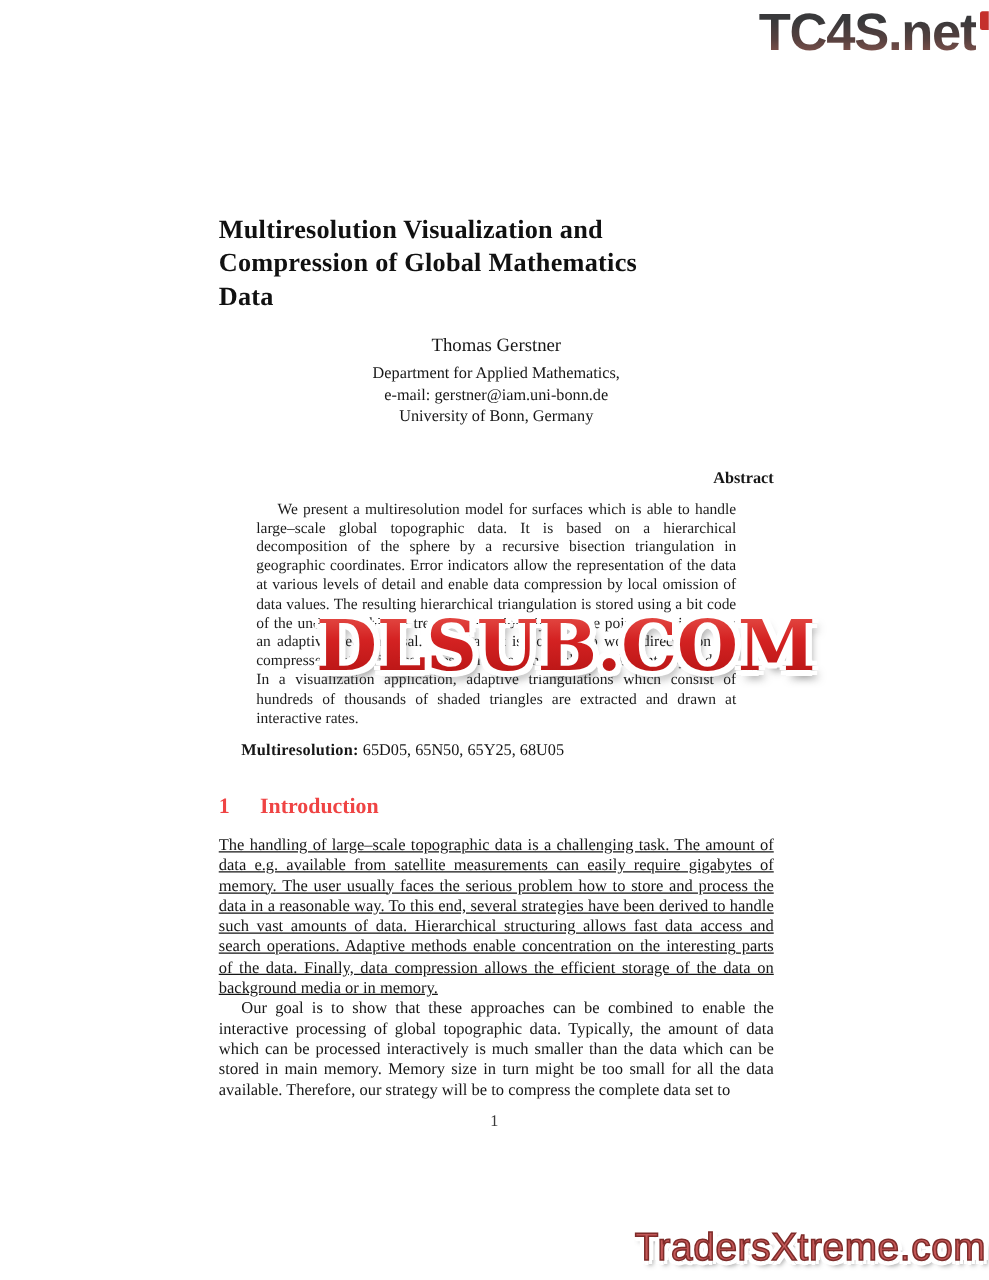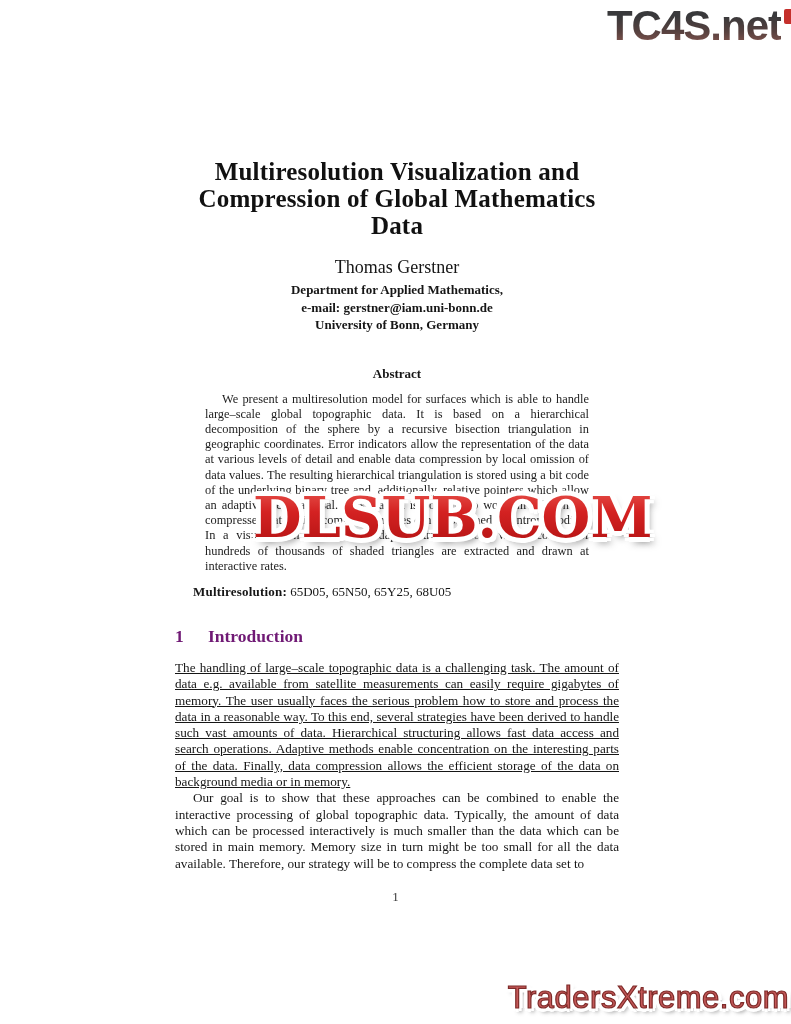--- a/index.html
+++ b/index.html
@@ -4,36 +4,36 @@
 <style>
   html,body{margin:0;padding:0;background:#ffffff;}
   body{width:791px;height:1024px;position:relative;overflow:hidden;
        font-family:"Liberation Serif", serif;color:#161616;}
 
   .page{position:absolute;inset:0;background:#ffffff;}
 
   
   .column{position:absolute;left:175px;top:158px;width:444px;}
 
-  .title{font-weight:bold;font-size:25px;line-height:27px;text-align:center;
-         letter-spacing:.2px;color:#111;}
-  .author{text-align:center;margin-top:18px;font-size:18px;}
-  .affil{text-align:center;font-size:13px;line-height:17.5px;font-weight:bold;}
+  .title{font-weight:bold;font-size:21px;line-height:27px;text-align:left;
+         letter-spacing:.2px;color:#111;margin-top:12px;}
+  .author{text-align:center;margin-top:18px;font-size:15px;}
+  .affil{text-align:center;font-size:13px;line-height:17.5px;}
   .affil-first{margin-top:3px;}
 
-  .abstract-head{text-align:center;font-weight:bold;font-size:13px;margin-top:32px;}
+  .abstract-head{text-align:right;font-weight:bold;font-size:13px;margin-top:32px;}
   .abstract-body{margin:10px 30px 0 30px;font-size:12.4px;line-height:15.2px;
                  text-align:justify;text-indent:17px;color:#1c1c1c;}
 
   .meta{font-size:13px;line-height:16px;margin:0;}
   .classification{margin-top:10px;text-indent:18px;}
   .keywords{text-align:justify;text-indent:18px;}
   .meta b{letter-spacing:.2px;}
 
-  .section-head{margin-top:26px;font-size:17.5px;font-weight:bold;color:#701a75;}
+  .section-head{margin-top:26px;font-size:17.5px;font-weight:bold;color:#ef4444;}
   .section-num{display:inline-block;min-width:33px;}
 
   .body-p{font-size:13.2px;line-height:16.3px;text-align:justify;margin:0;}
   .p1{margin-top:13px;text-decoration:underline;}
   .p2{text-indent:18px;}
 
   .page-num{position:absolute;top:889px;left:0;width:791px;text-align:center;
             font-size:13px;color:#3a3a3a;}
 
   

